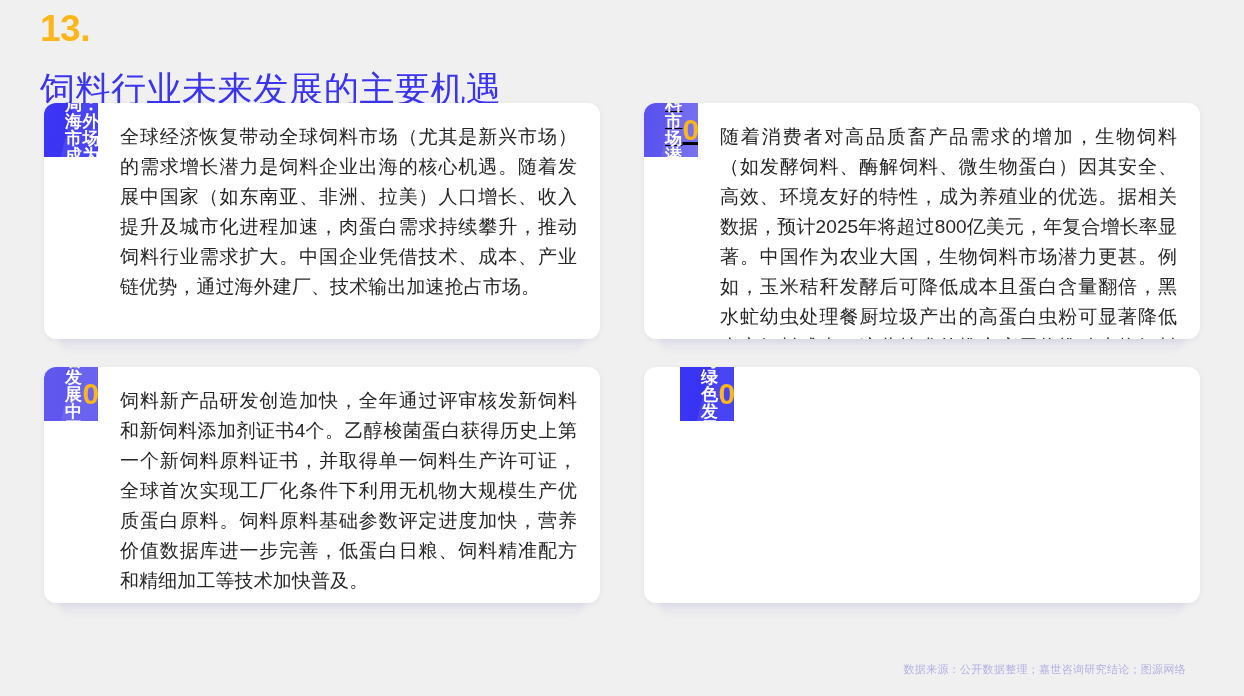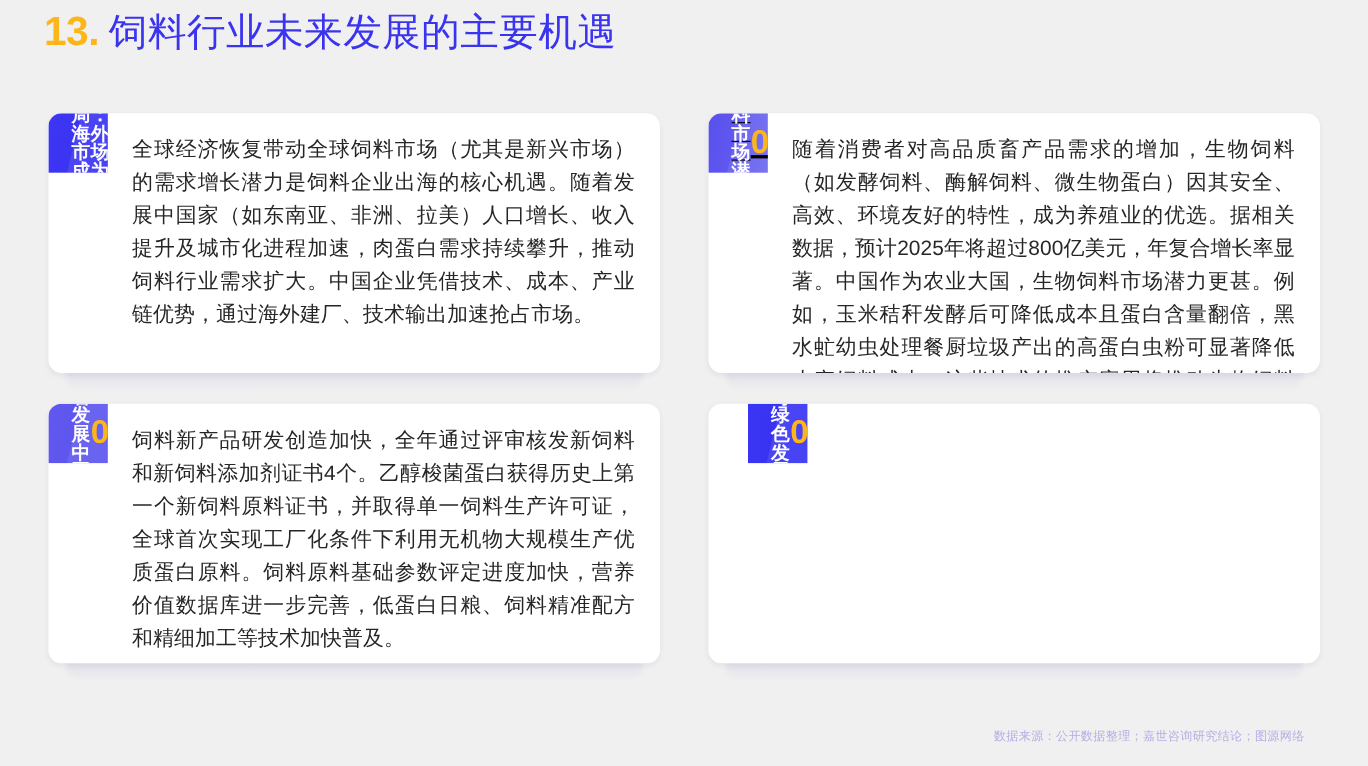--- a/index.html
+++ b/index.html
@@ -17,22 +17,23 @@
     position: relative;
   }
 
   
   .page-header {
     position: absolute;
     left: 40px;
     top: 10px;
     display: flex;
     align-items: baseline;
-    gap: 9px;
+    gap: 24px;
     white-space: nowrap;
+    flex-direction: column;
   }
   .title-number {
     font-size: 37px;
     font-weight: 700;
     color: #fcb61a;
     letter-spacing: -0.5px;
     line-height: 1;
   }
   .title-text {
     font-size: 35px;

